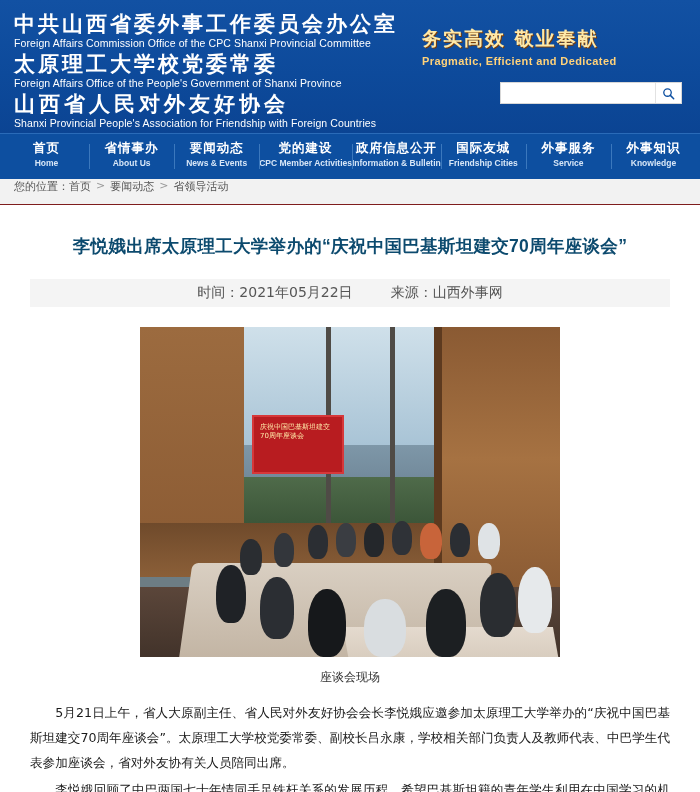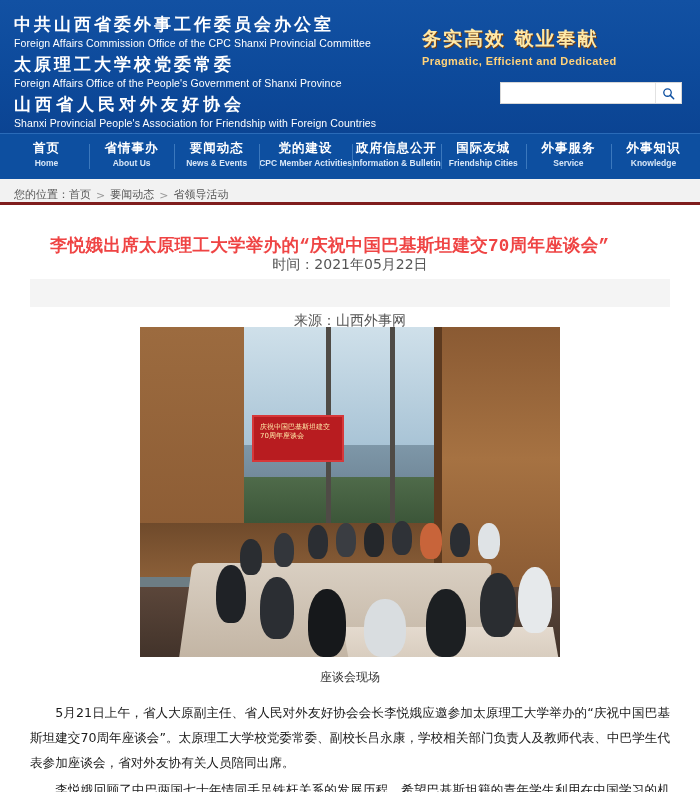--- a/index.html
+++ b/index.html
@@ -23,21 +23,21 @@
     overflow: hidden;
   }
   .header-left {
     position: absolute;
     left: 14px;
     top: 12px;
     color: #ffffff;
   }
   .hl-cn {
     font-family: "DejaVu Sans", sans-serif;
-    font-size: 17px;
+    font-size: 21px;
     font-weight: bold;
     letter-spacing: 3px;
     line-height: 24px;
     white-space: nowrap;
   }
   .hl-en {
     font-size: 10.5px;
     line-height: 14px;
     letter-spacing: 0.1px;
     white-space: nowrap;
@@ -141,64 +141,64 @@
     line-height: 12px;
     color: #d7e6f7;
     white-space: nowrap;
     font-weight: bold;
   }
 
   
   .breadcrumb {
     height: 26px;
     background: #f2f2f2;
-    border-bottom: 3px solid #7f1d1d;
+    border-bottom: 1px solid #7f1d1d;
     display: flex;
-    align-items: flex-end;
+    align-items: flex-start;
     padding-left: 14px;
     font-size: 11px;
     color: #555555;
     font-family: "DejaVu Sans", sans-serif;
   }
   .breadcrumb a {
     color: #555555;
     text-decoration: none;
     cursor: pointer;
   }
   .bc-sep { margin: 0 5px; color: #999999; }
 
   
   .content {
     width: 660px;
     margin: 0 auto;
     padding: 0 0 24px 0;
     background: #ffffff;
   }
   .article-title {
-    font-family: Liberation Mono, monospace;
+    font-family: Liberation Sans, sans-serif;
     font-size: 17.5px;
     font-weight: bold;
-    color: #ef4444;
+    color: #0c4a6e;
+    text-align: center;
     line-height: 30px;
     padding: 26px 30px 0 30px;
     letter-spacing: 0.3px;
   }
   .meta-bar {
     margin: 18px auto 0 auto;
     width: 640px;
     height: 28px;
     background: #f4f4f4;
     display: flex;
     align-items: center;
     justify-content: center;
     gap: 38px;
     font-size: 14px;
     color: #555555;
     font-family: "DejaVu Sans", sans-serif;
-    flex-direction: column;
   }
   .photo-wrap {
     margin: 20px auto 0 auto;
     width: 420px;
   }
   .photo {
     width: 420px;
     height: 330px;
     position: relative;
     overflow: hidden;
@@ -227,21 +227,21 @@
   }
   .ph-skyline {
     position: absolute; left: 104px; right: 126px; top: 118px; height: 78px;
     background: linear-gradient(180deg,#7e97a8 0%, #63798a 100%);
   }
   .ph-trees {
     position: absolute; left: 104px; right: 126px; top: 150px; height: 46px;
     background: linear-gradient(180deg,#4f6b4a 0%, #3c5639 100%);
   }
   .ph-banner {
-    position: absolute; left: 112px; top: 88px; width: 92px; height: 47px;
+    position: absolute; left: 112px; top: 88px; width: 92px; height: 59px;
     background: #b81c20; border: 2px solid #d6383a;
   }
   .ph-banner span {
     position:absolute; left:6px; top:6px; right:6px; bottom:6px;
     color:#ffe9a8; font-size:7px; line-height:9px; font-family:"DejaVu Sans",sans-serif;
     overflow:hidden;
   }
   .ph-backwall {
     position: absolute; left: 0; right: 126px; top: 196px; height: 54px;
     background: linear-gradient(180deg,#6f4a2b 0%, #8b5f38 100%);

